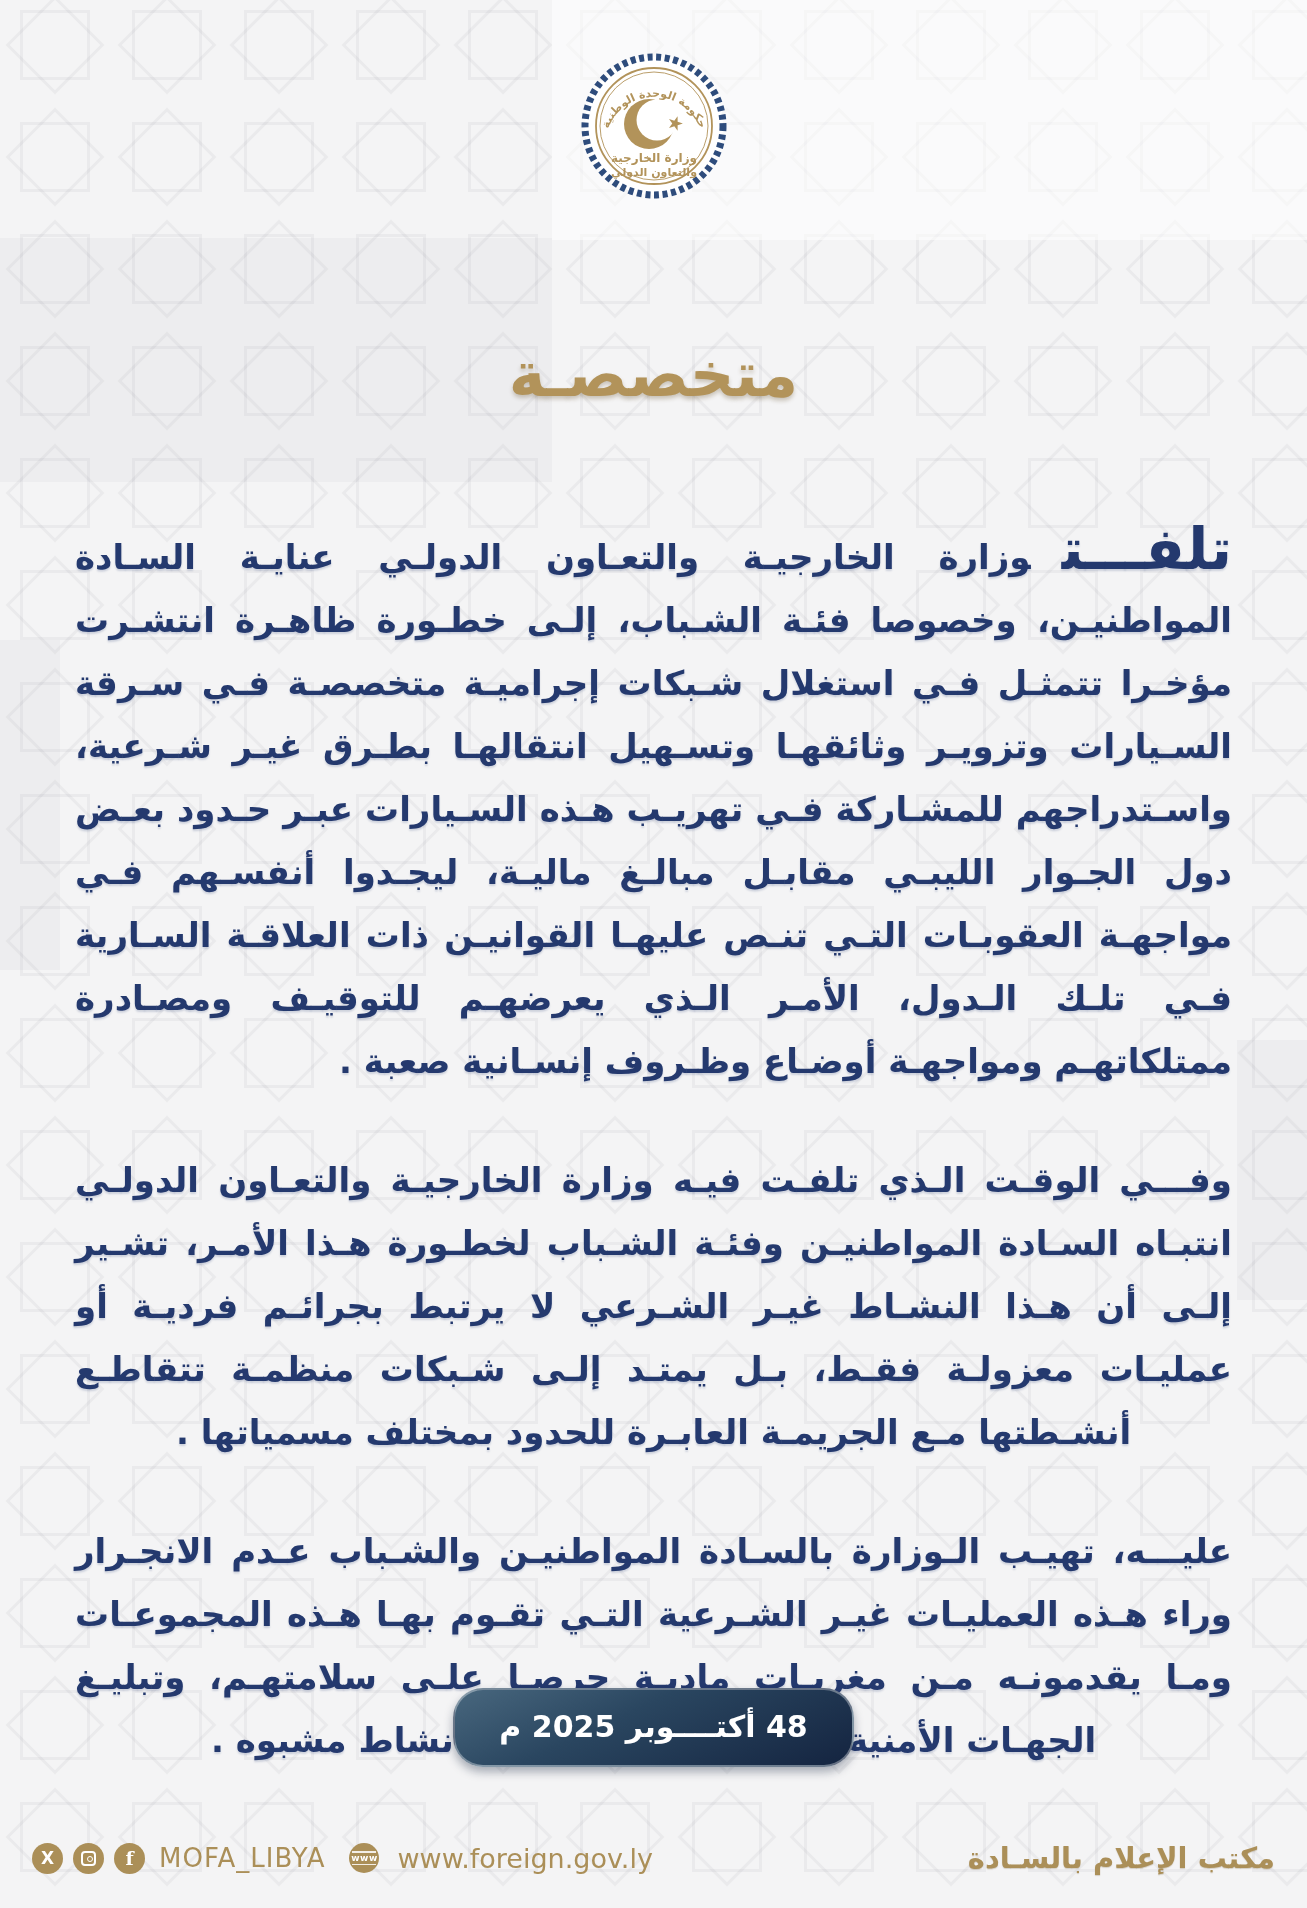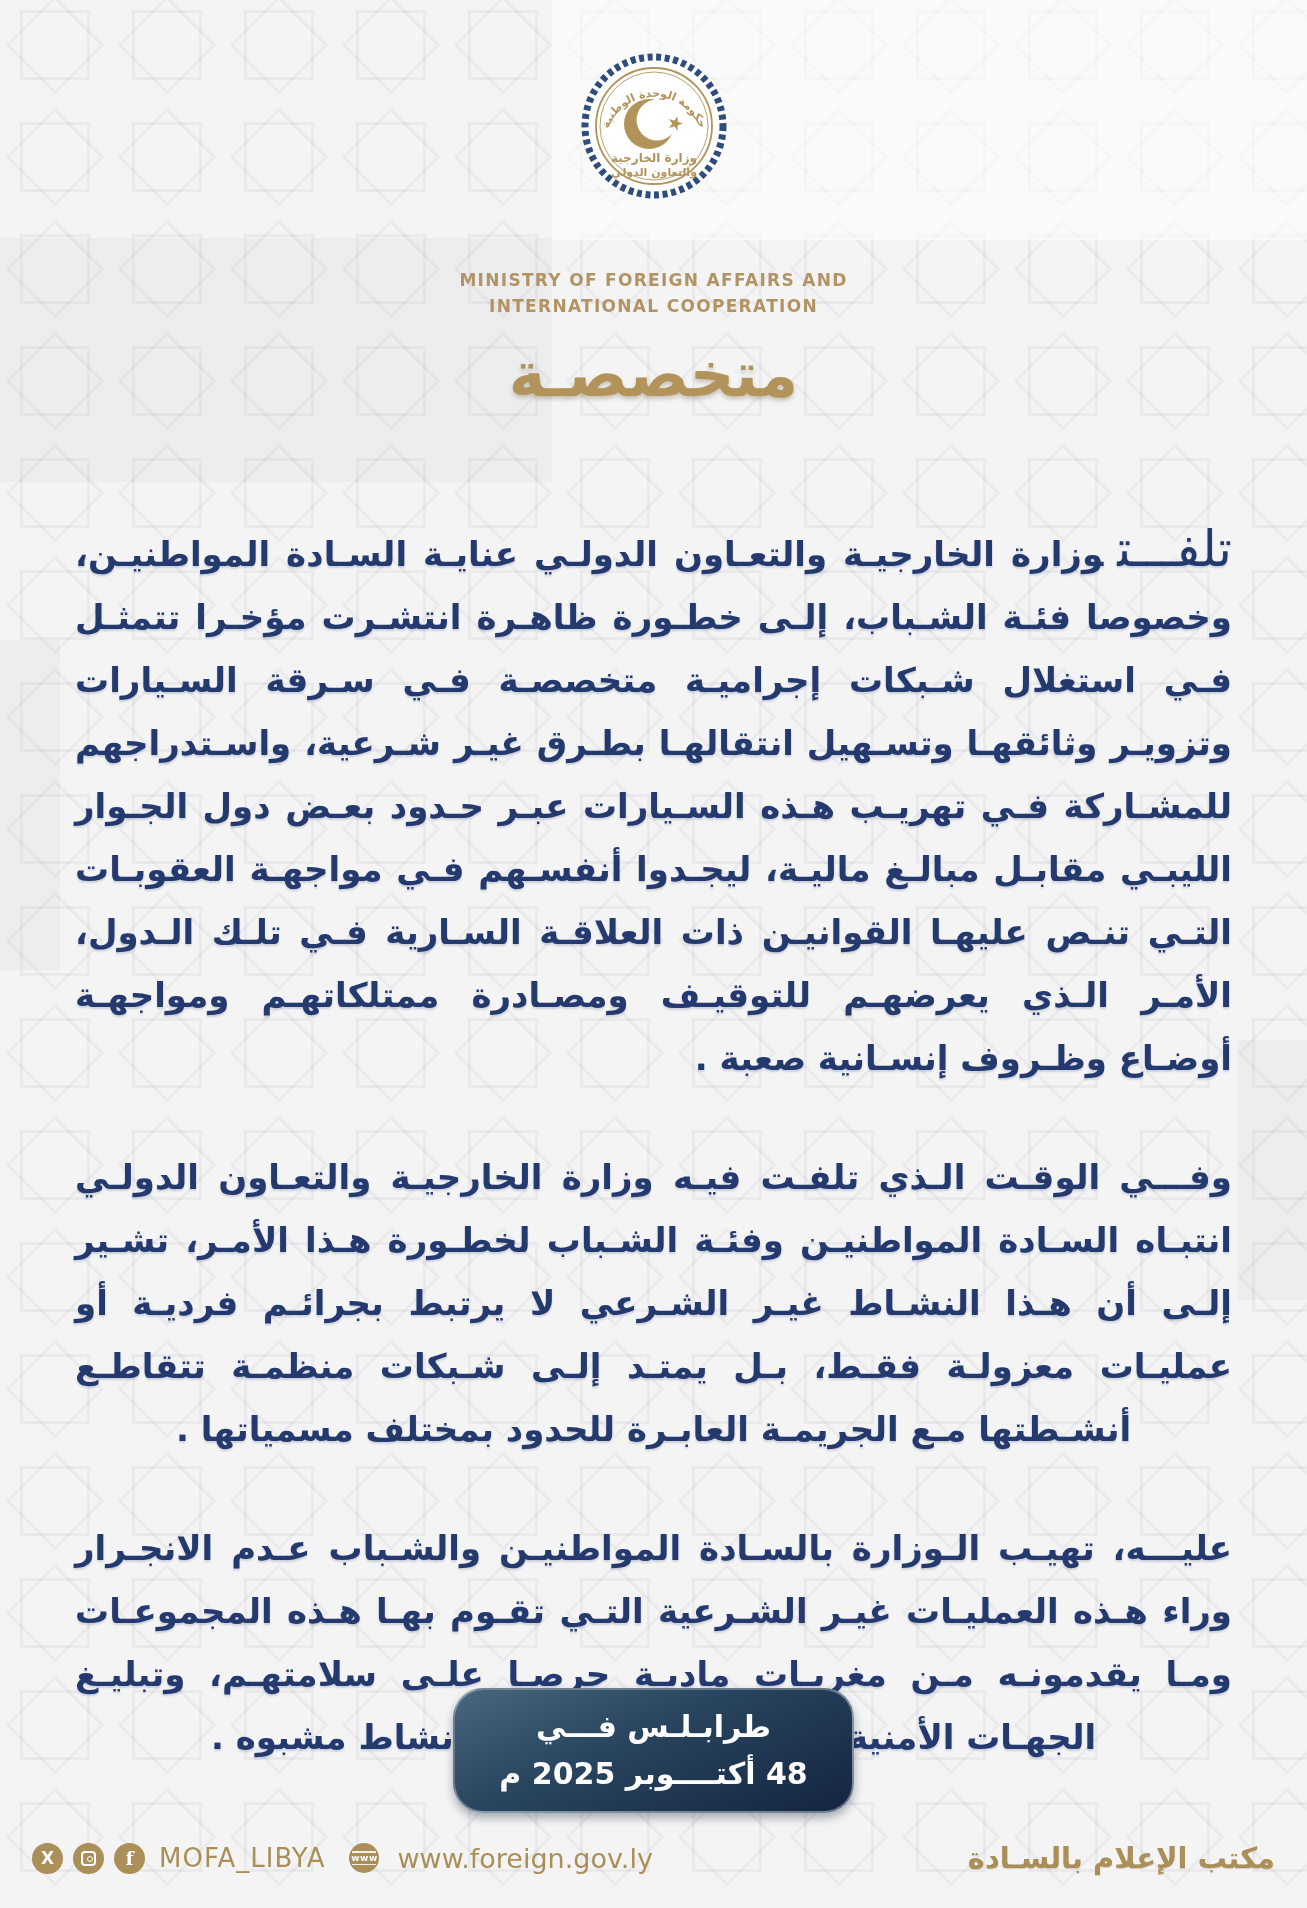--- a/index.html
+++ b/index.html
@@ -43,21 +43,21 @@
   
   .content {
     position: absolute; top: 518px; left: 75px; width: 1157px;
     direction: rtl; color: #24396e;
     font-size: 34px; font-weight: 600; line-height: 63px;
     text-align: justify;
   }
   .content p { margin-bottom: 56px; text-shadow: 0 2px 2px rgba(36,57,110,0.18); }
   .content p.last-right { text-align-last: right; }
   .content p.last-center { text-align-last: center; }
-  .lead-word { font-size: 50px; font-weight: normal; margin-left: 14px; }
+  .lead-word { font-size: 58px; font-weight: bold; margin-left: 31px; }
 
   
   .date-box-wrap { position: absolute; top: 1688px; left: 0; right: 0; display: flex; justify-content: center; }
   .date-box {
     min-width: 348px; padding: 14px 44px;
     border-radius: 30px;
     background: linear-gradient(155deg, #48677e 0%, #2a4660 40%, #142440 100%);
     border: 2px solid rgba(255,255,255,0.35);
     box-shadow: 0 5px 10px rgba(20,35,60,0.35);
     color: #ffffff; direction: rtl; text-align: center;
@@ -934,38 +934,33 @@
       </text>
       <circle cx="71" cy="74" r="25" fill="#b2935a"></circle>
       <circle cx="79" cy="70" r="20.5" fill="#ffffff"></circle>
       <text x="89" y="79" font-size="19" fill="#b2935a" transform="rotate(18 95 72)">★</text>
       <text x="76" y="112" font-size="12" fill="#b2935a" font-weight="bold" text-anchor="middle">وزارة الخارجية</text>
       <text x="76" y="126" font-size="11" fill="#b2935a" font-weight="bold" text-anchor="middle">والتعاون الدولي</text>
     </svg>
   </div>
 
 
-  <div class="ministry-en">
-    <div>MINISTRY OF FOREIGN AFFAIRS AND</div>
-    <div>INTERNATIONAL COOPERATION</div>
-  </div>
 
   <div class="doc-title">متخصصـة</div>
 
   <div class="content">
     <p class="last-right">
       <span class="lead-word">تلفـــت</span><span>وزارة الخارجيـة والتعـاون الدولـي عنايـة السـادة المواطنيـن، وخصوصا فئـة الشـباب، إلـى خطـورة ظاهـرة انتشـرت مؤخـرا تتمثـل فـي استغلال شـبكات إجراميـة متخصصـة فـي سـرقة السـيارات وتزويـر وثائقهـا وتسـهيل انتقالهـا بطـرق غيـر شـرعية، واسـتدراجهم للمشـاركة فـي تهريـب هـذه السـيارات عبـر حـدود بعـض دول الجـوار الليبـي مقابـل مبالـغ ماليـة، ليجـدوا أنفسـهم فـي مواجهـة العقوبـات التـي تنـص عليهـا القوانيـن ذات العلاقـة السـارية فـي تلـك الـدول، الأمـر الـذي يعرضهـم للتوقيـف ومصـادرة ممتلكاتهـم ومواجهـة أوضـاع وظـروف إنسـانية صعبة .</span>
     </p>
     <p class="last-center">وفـــي الوقـت الـذي تلفـت فيـه وزارة الخارجيـة والتعـاون الدولـي انتبـاه السـادة المواطنيـن وفئـة الشـباب لخطـورة هـذا الأمـر، تشـير إلـى أن هـذا النشـاط غيـر الشـرعي لا يرتبط بجرائـم فرديـة أو عمليـات معزولـة فقـط، بـل يمتـد إلـى شـبكات منظمـة تتقاطـع أنشـطتها مـع الجريمـة العابـرة للحدود بمختلف مسمياتها .</p>
     <p class="last-center">عليـــه، تهيـب الـوزارة بالسـادة المواطنيـن والشـباب عـدم الانجـرار وراء هـذه العمليـات غيـر الشـرعية التـي تقـوم بهـا هـذه المجموعـات ومـا يقدمونـه مـن مغريـات ماديـة حرصـا علـى سلامتهـم، وتبليـغ الجهـات الأمنية المتعارف عليها عن أي نشاط مشبوه .</p>
   </div>
 
   <div class="date-box-wrap">
     <div class="date-box">
-      <div>طرابـلـس فـــي</div>
       <div>48 أكتــــوبر 2025 م</div>
     </div>
   </div>
 
   <div class="footer">
     <div class="footer-left">
       <div class="soc-icon">X</div>
       <div class="soc-icon">
           <span class="ig-glyph"></span>
         </div>

